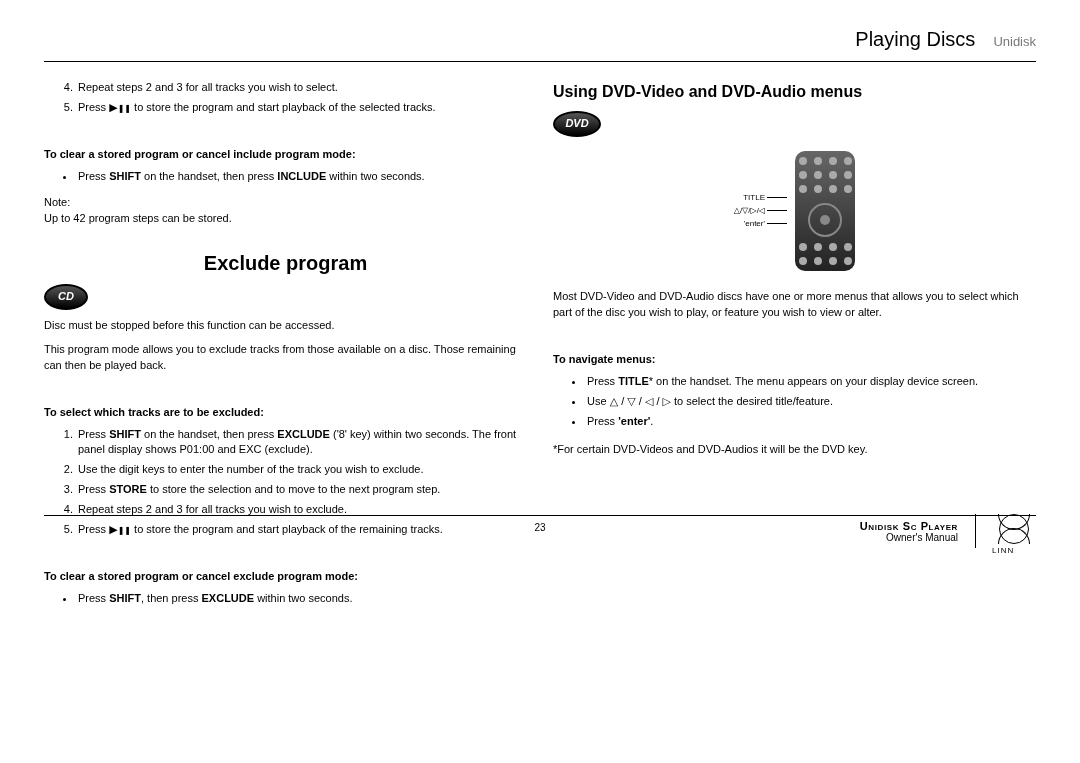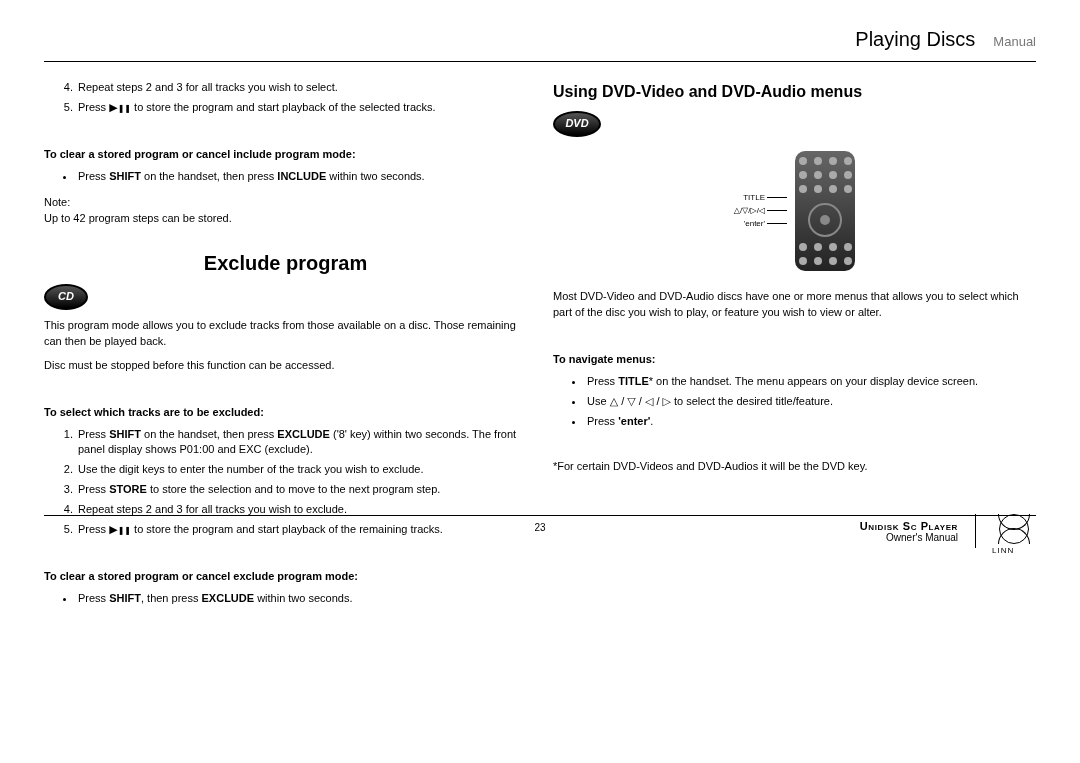--- a/index.html
+++ b/index.html
@@ -46,21 +46,21 @@
   .footer .vline { position:absolute; right:60px; top:-2px; height:34px; width:1px; background:#000;}
   b { font-weight:bold; }
 </style>
 </head>
 <body>
 
 <div class="page">
 
   <div class="header">
     <span class="title">Playing Discs</span>
-    <span class="lang">Manual</span>
+    <span class="lang">Unidisk</span>
   </div>
   <hr class="hr">
 
   <div class="cols">
 
     <div class="col">
       <ol class="ol" start="4">
         <li><span>Repeat steps 2 and 3 for all tracks you wish to select.</span></li>
         <li>
           <span>Press </span><span class="playicon">▶<span style="font-size:8px;">❚❚</span></span><span> to store the program and start playback of the selected tracks.</span>
@@ -74,22 +74,22 @@
         </li>
       </ul>
 
       <div class="note">
         <div>Note:</div>
         <div>Up to 42 program steps can be stored.</div>
       </div>
 
       <div class="h2">Exclude program</div>
       <div class="badge">CD</div>
+      <div class="para">Disc must be stopped before this function can be accessed.</div>
       <div class="para">This program mode allows you to exclude tracks from those available on a disc. Those remaining can then be played back.</div>
-      <div class="para">Disc must be stopped before this function can be accessed.</div>
 
       <div class="subh">To select which tracks are to be excluded:</div>
       <ol class="ol">
         <li>
           <span>Press </span><b>SHIFT</b><span> on the handset, then press </span><b>EXCLUDE</b><span> ('8' key) within two seconds. The front panel display shows P01:00 and EXC (exclude).</span>
         </li>
         <li><span>Use the digit keys to enter the number of the track you wish to exclude.</span></li>
         <li>
           <span>Press </span><b>STORE</b><span> to store the selection and to move to the next program step.</span>
         </li>
@@ -162,21 +162,21 @@
           <span>Press </span><b>TITLE</b><span>* on the handset. The menu appears on your display device screen.</span>
         </li>
         <li>
           <span>Use  </span><span>△ / ▽ / ◁ / ▷</span><span>  to select the desired title/feature.</span>
         </li>
         <li>
           <span>Press </span><b>'enter'</b><span>.</span>
         </li>
       </ul>
 
-      <div class="para" style="margin-top:29px;">*For certain DVD-Videos and DVD-Audios it will be the DVD key.</div>
+      <div class="para" style="margin-top:12px;">*For certain DVD-Videos and DVD-Audios it will be the DVD key.</div>
     </div>
 
   </div>
 
   <div class="footer">
     <div class="line">
       <span class="pn">23</span>
       <div class="prod">
         <div class="p1">Unidisk Sc Player</div>
         <div class="p2">Owner's Manual</div>

